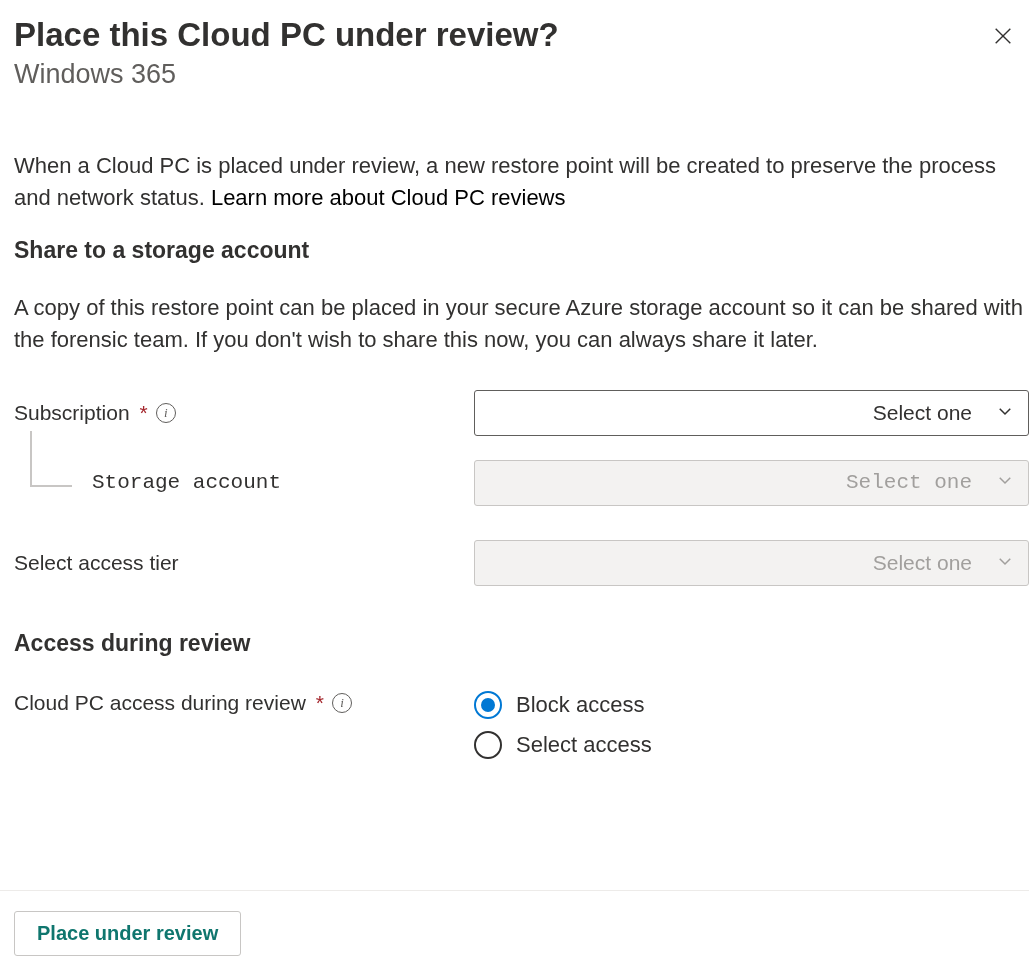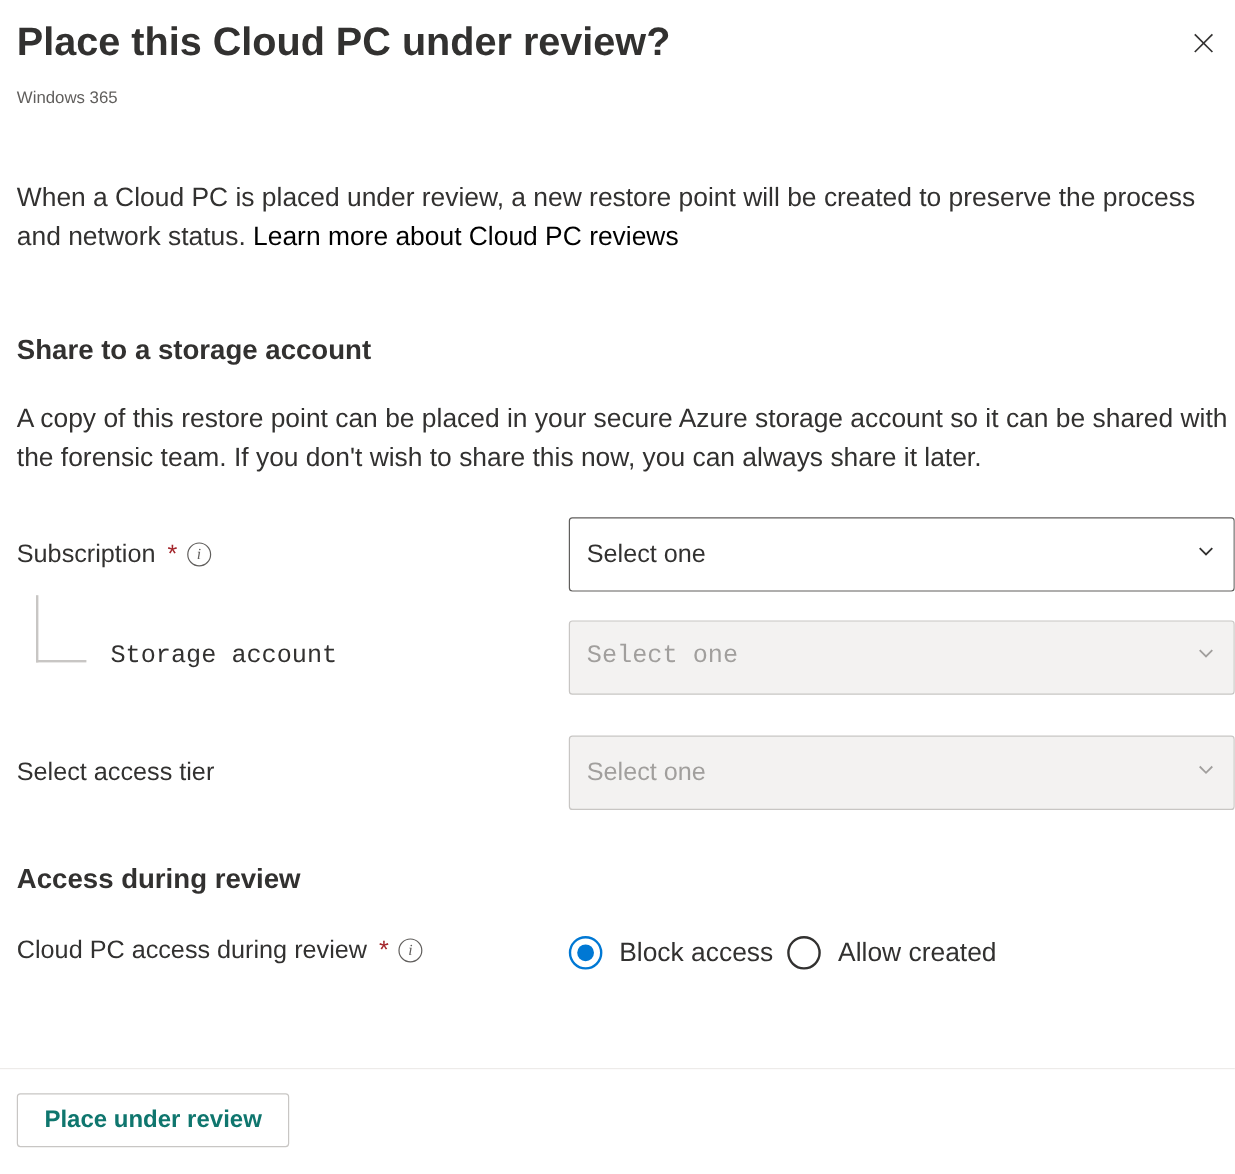--- a/index.html
+++ b/index.html
@@ -21,23 +21,23 @@
       display: flex;
       align-items: flex-start;
       justify-content: space-between;
     }
     .title {
       font-size: 33px;
       font-weight: 600;
       line-height: 1.25;
     }
     .subtitle {
-      font-size: 14px;
+      font-size: 27px;
       color: #605e5c;
-      margin-top: 18px;
+      margin-top: 4px;
     }
     .close-btn {
       width: 36px;
       height: 36px;
       display: flex;
       align-items: center;
       justify-content: center;
       cursor: pointer;
       margin-top: 6px;
       margin-right: 8px;
@@ -46,21 +46,21 @@
     .intro {
       font-size: 22px;
       line-height: 1.45;
       margin-top: 60px;
       color: #323130;
     }
     .intro a { color: #000000; text-decoration: none; }
     .section-h {
       font-size: 23px;
       font-weight: 600;
-      margin-top: 65px;
+      margin-top: 23px;
     }
     .section-desc {
       font-size: 22px;
       line-height: 1.45;
       margin-top: 28px;
     }
     .form-row {
       display: flex;
       align-items: center;
       margin-top: 34px;
@@ -95,43 +95,43 @@
       align-items: center;
       justify-content: center;
       font-size: 13px;
       color: #605e5c;
       font-style: italic;
       font-family: Georgia, serif;
       cursor: default;
     }
     .select {
       flex: 1;
-      height: 62px;
+      height: 46px;
       border: 1px solid #605e5c;
       border-radius: 3px;
       display: flex;
       align-items: center;
-      justify-content: space-between;
+      justify-content: flex-end;
       padding: 0 14px;
       font-size: 21px;
       cursor: pointer;
       background: #fff;
       gap: 24px;
     }
     .select.disabled {
       background: #f3f2f1;
       color: #a19f9d;
       border-color: #c8c6c4;
       cursor: default;
     }
     .chevron svg { width: 18px; height: 18px; }
     .select.disabled .chevron { color: #a19f9d; }
     .radio-group {
       display: flex;
-      flex-direction: row;
+      flex-direction: column;
       gap: 12px;
     }
     .radio {
       display: flex;
       align-items: center;
       gap: 14px;
       font-size: 22px;
       cursor: pointer;
     }
     .radio-outer {
@@ -247,21 +247,21 @@
     </div>
     <div class="radio-group">
       <label class="radio selected">
         <span class="radio-outer">
             <span class="radio-inner"></span>
           </span>
         <span>Block access</span>
       </label>
       <label class="radio">
         <span class="radio-outer"></span>
-        <span>Allow created</span>
+        <span>Select access</span>
       </label>
     </div>
   </div>
 </div>
 
 <div class="footer">
   <button class="submit-btn" disabled="">Place under review</button>
 </div>
 
 </body></html>

